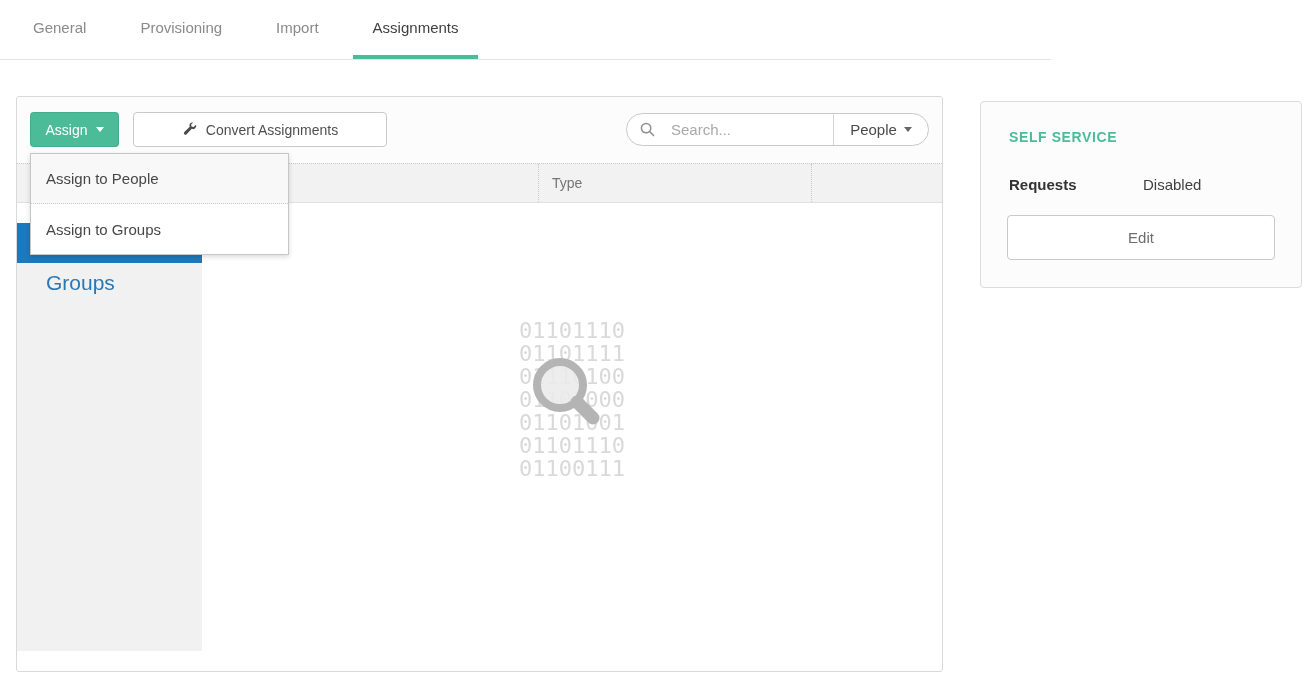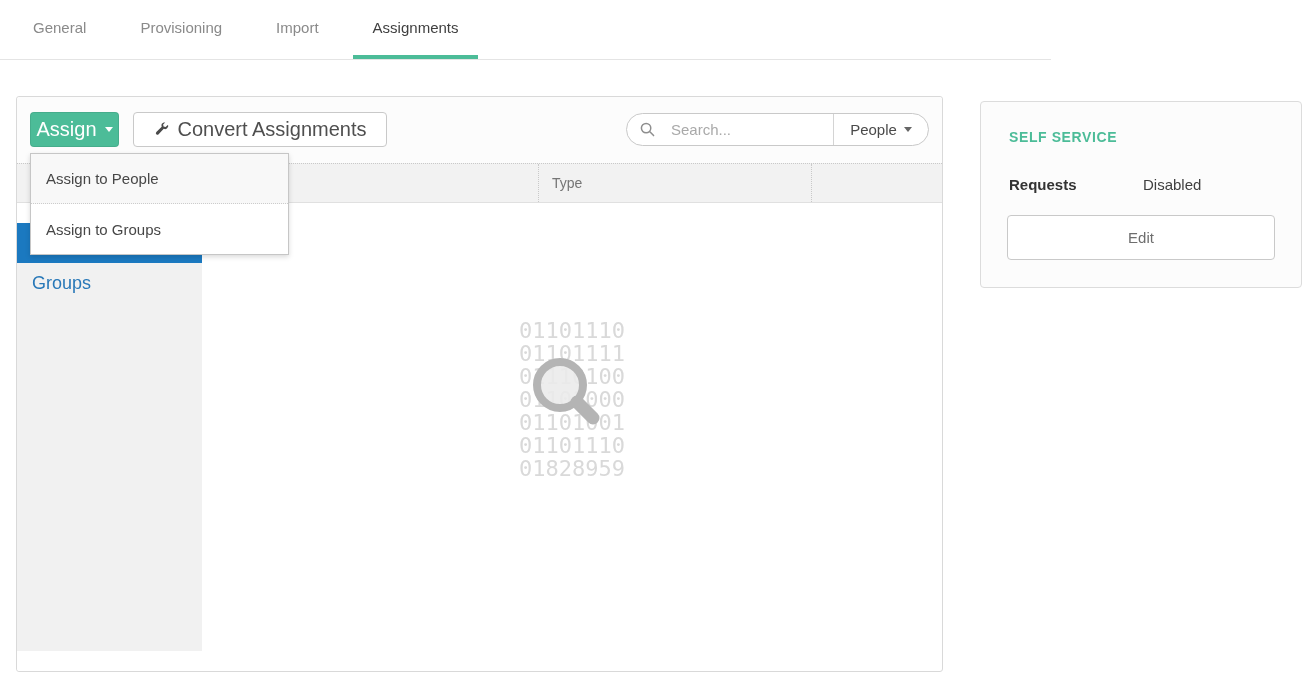--- a/index.html
+++ b/index.html
@@ -14,21 +14,21 @@
     color:#8a8a8a; cursor:pointer; border-bottom:4px solid transparent; }
   .tab.active { color:#3f3f3f; border-bottom-color:var(--accent,#4cbc98); }
 
   
   .main-box { position:absolute; left:16px; top:96px; width:927px; height:576px;
     border:1px solid #d9d9d9; border-radius:3px; background:#fff; }
 
   .toolbar { position:absolute; left:0; top:0; width:100%; height:66px;
     background:#fcfcfc; border-radius:3px 3px 0 0; }
   .btn { display:inline-flex; align-items:center; justify-content:center;
-    height:35px; border-radius:4px; font-size:20px; cursor:pointer; }
+    height:35px; border-radius:4px; font-size:14px; cursor:pointer; }
   .btn-assign { position:absolute; left:13px; top:15px; width:89px;
     background:var(--accent,#4cbc98); color:#fff; border:1px solid rgba(0,0,0,0.08); gap:8px; }
   .caret { width:0; height:0; border-left:4px solid transparent;
     border-right:4px solid transparent; border-top:5px solid currentColor; display:inline-block; }
   .btn-convert { position:absolute; left:116px; top:15px; width:254px;
     background:#fff; border:1px solid #c9c9c9; color:#4f4f4f; gap:9px; }
 
   .search-pill { position:absolute; left:609px; top:16px; width:303px; height:33px;
     border:1px solid #c9c9c9; border-radius:17px; background:#fff; display:flex; }
   .search-seg { flex:1; display:flex; align-items:center; padding-left:13px; gap:16px; }
@@ -44,22 +44,22 @@
   .grid-col { position:absolute; top:0; height:100%; display:flex; align-items:center;
     padding-left:13px; font-size:14px; color:#757575; }
   .col-1 { left:0; width:521px; }
   .col-2 { left:521px; width:273px; border-left:1px dotted #c9c9c9; }
   .col-3 { left:794px; width:131px; border-left:1px dotted #c9c9c9; }
 
   .body-area { position:absolute; left:0; top:106px; width:925px; height:468px;
     border-radius:0 0 3px 3px; overflow:hidden; }
   .side-nav { position:absolute; left:0; top:0; width:185px; height:100%; background:#fff; }
   .side-spacer { height:20px; }
-  .side-item { height:40px; display:flex; align-items:center; padding-left:15px;
-    font-size:18px; cursor:pointer; }
+  .side-item { height:40px; display:flex; align-items:center; padding-left:29px;
+    font-size:21px; cursor:pointer; }
   .side-item.selected { background:var(--sel-blue,#1b79c0); color:#fff; }
   .side-gray { background:#f1f1f1; height:388px; }
   .side-gray .side-item { color:var(--link-blue,#2878b8); }
 
   .empty-state { position:absolute; left:185px; top:0; width:740px; height:100%;
     text-align:center; }
   .binary-block { margin-top:116px; font-family:"DejaVu Sans Mono", monospace;
     font-size:22px; line-height:23px; color:#d9d9d9; letter-spacing:0; }
   .empty-msg { margin-top:18px; font-size:20px; line-height:24px; color:#a5a5a5; }
   .empty-zoom { position:absolute; left:316px; top:142px; }
@@ -145,21 +145,21 @@
     </div>
 
     <div class="empty-state">
       <div class="binary-block">
         <div>01101110</div>
         <div>01101111</div>
         <div>01110100</div>
         <div>01101000</div>
         <div>01101001</div>
         <div>01101110</div>
-        <div>01828959</div>
+        <div>01100111</div>
       </div>
       <div class="empty-zoom">
         <svg width="96" height="96" viewBox="0 0 96 96">
           <circle cx="42" cy="40" r="23" fill="#eaeaea" fill-opacity="0.88" stroke="#b4b4b4" stroke-width="8"></circle>
           <line x1="59" y1="57" x2="75" y2="73" stroke="#b4b4b4" stroke-width="13" stroke-linecap="round"></line>
         </svg>
       </div>
     </div>
   </div>
 </div>

